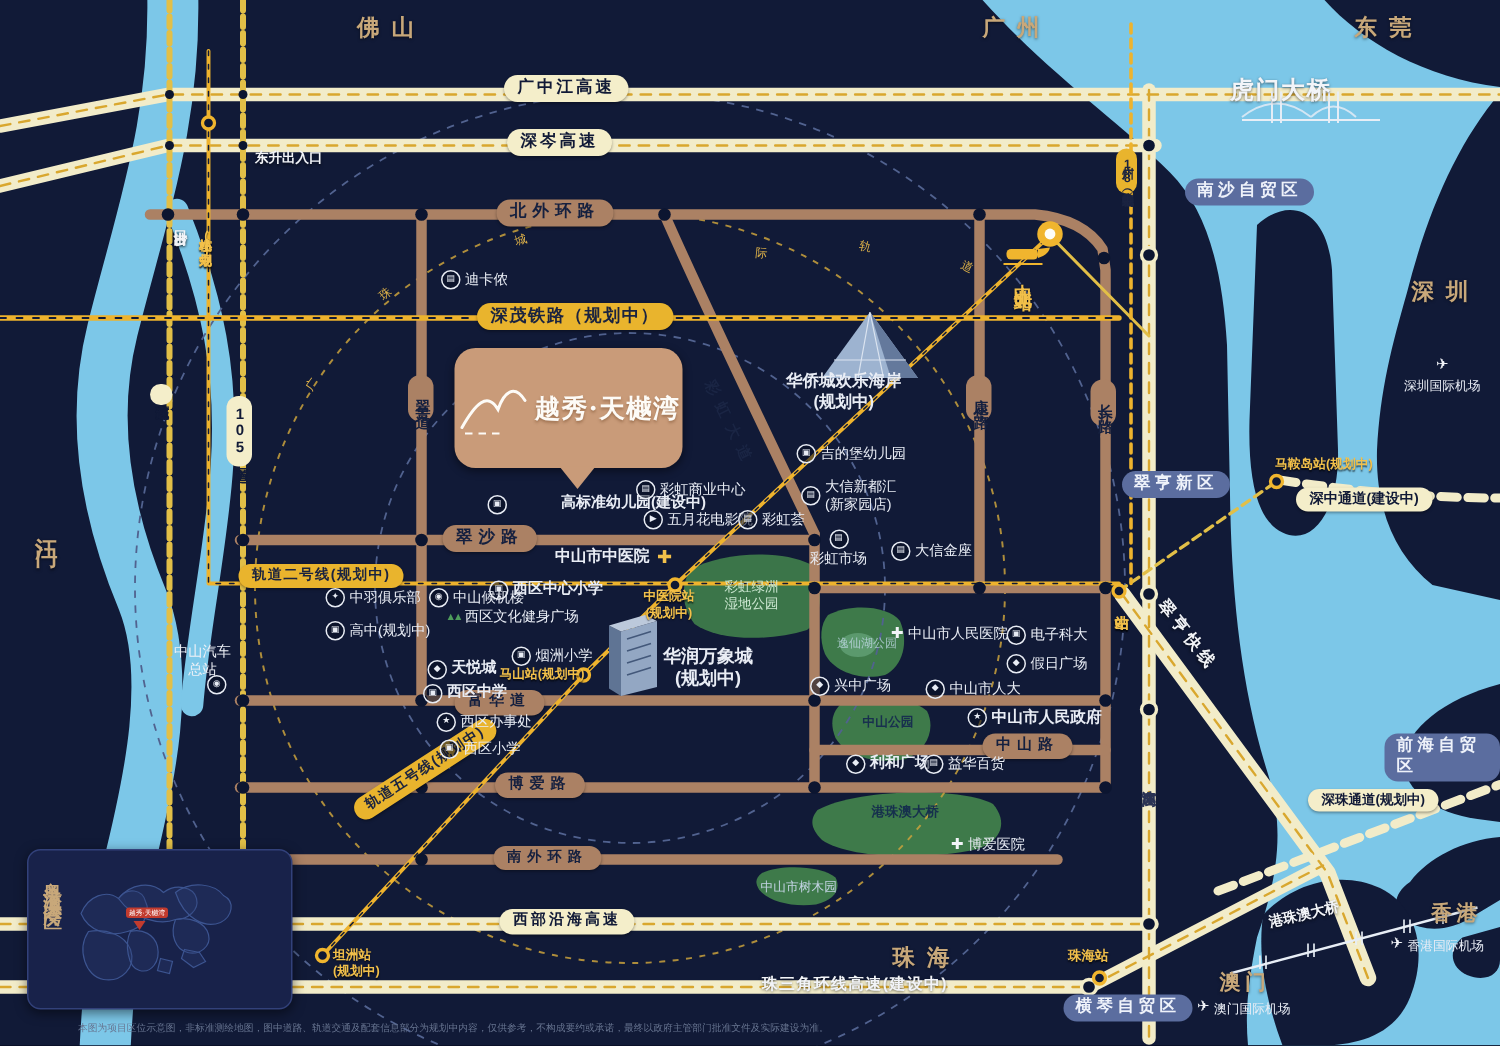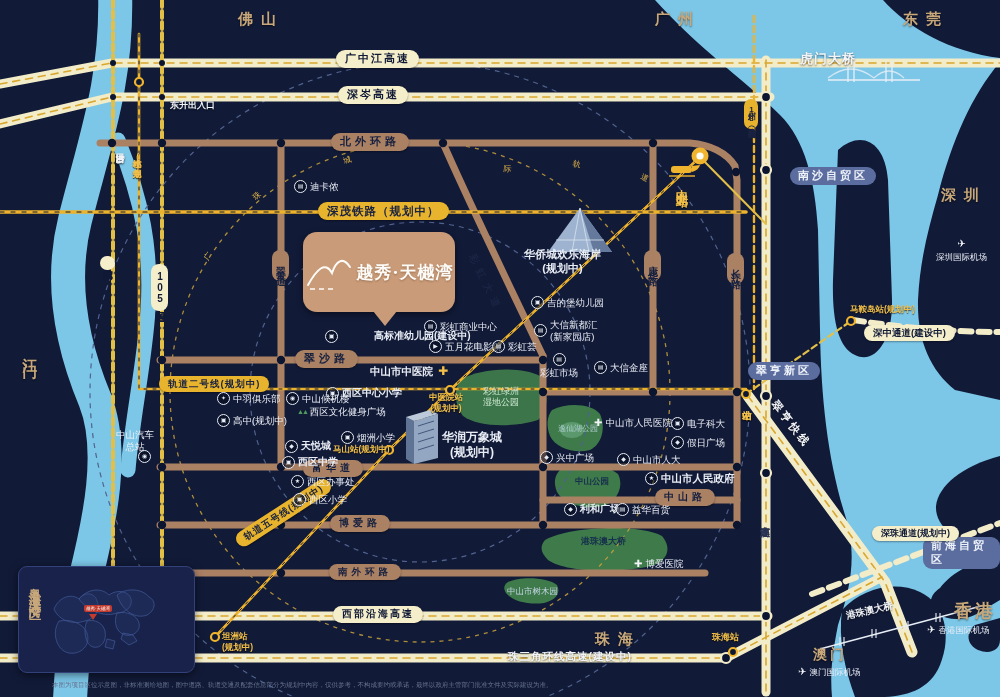--- a/index.html
+++ b/index.html
@@ -5,21 +5,21 @@
   html,body{margin:0;padding:0;background:#060b1e;}
   #stage{position:relative;width:1000px;height:697px;overflow:hidden;
     background:var(--navy,#111a37);font-family:"Liberation Sans","DejaVu Sans",sans-serif;}
   #gfx{position:absolute;left:0;top:0;z-index:1;}
   #labels{position:absolute;left:0;top:0;width:1000px;height:697px;z-index:3;}
   .lbl{position:absolute;white-space:pre-line;line-height:1.25;color:#eef1f7;}
   .ctr{text-align:center;}
   .v{writing-mode:vertical-rl;text-orientation:upright;}
   .city{color:var(--tan);font-weight:bold;font-size:15px;letter-spacing:8px;text-shadow:0 1px 2px rgba(0,0,0,.5);}
   .pill{border-radius:10px;padding:2px 9px;font-weight:bold;white-space:nowrap;box-shadow:0 1px 2px rgba(0,0,0,.35);}
-  .zone{background:var(--zone_blue);color:#eef2fa;font-size:11px;letter-spacing:3px;padding:2px 8px;border-radius:9px;font-weight:bold;margin-top:48px;}
+  .zone{background:var(--zone_blue);color:#eef2fa;font-size:11px;letter-spacing:3px;padding:2px 8px;border-radius:9px;font-weight:bold;}
   .exp{background:var(--cream);color:var(--navy);font-size:11px;letter-spacing:2px;}
   .expv{background:var(--cream);color:var(--navy);font-size:10px;padding:7px 2px;border-radius:8px;font-weight:bold;}
   .brown{background:var(--brown);color:#15203f;font-size:11px;letter-spacing:4px;}
   .brownv{background:var(--brown);color:#15203f;font-size:10px;padding:8px 2px;border-radius:8px;font-weight:bold;letter-spacing:5px;}
   .gold{background:var(--gold);color:#1a2340;font-size:11px;letter-spacing:1px;}
   .goldv{background:var(--gold);color:#1a2340;padding:6px 2px;border-radius:8px;font-weight:bold;}
   .gtxt{color:var(--gold_text);font-weight:bold;text-shadow:0 1px 1px rgba(0,0,0,.6);}
   .wtxt{color:#f2f4f8;font-weight:bold;text-shadow:0 1px 2px rgba(0,0,0,.55);}
   .navyv{color:#2a3354;font-weight:bold;}
   .ondiag{color:#1a2544;font-weight:bold;letter-spacing:6px;}
@@ -248,35 +248,35 @@
 
   <div id="disc">本图为项目区位示意图，非标准测绘地图，图中道路、轨道交通及配套信息部分为规划中内容，仅供参考，不构成要约或承诺，最终以政府主管部门批准文件及实际建设为准。</div>
 
   <div id="labels">
       <div class="lbl city" style="left: 238px; top: 10px;">佛山</div>
       <div class="lbl city" style="left: 655px; top: 10px;">广州</div>
       <div class="lbl city" style="left: 903px; top: 10px;">东莞</div>
       <div class="lbl city" style="left: 941px; top: 186px;">深圳</div>
       <div class="lbl city v" style="left: 20px; top: 346px; letter-spacing: 4px;">江门</div>
       <div class="lbl city" style="left: 595px; top: 630px;">珠海</div>
-      <div class="lbl city" style="left: 954px; top: 600px; font-size: 18px; letter-spacing: 3px;">香港</div>
+      <div class="lbl city" style="left: 954px; top: 600px; font-size: 14px; letter-spacing: 3px;">香港</div>
       <div class="lbl city" style="left: 813px; top: 646px; font-size: 14px; letter-spacing: 3px;">澳门</div>
       <div class="lbl lblpill zone" style="left: 790px; top: 119px;">南沙自贸区</div>
       <div class="lbl lblpill zone" style="left: 748px; top: 314px;">翠亨新区</div>
       <div class="lbl lblpill zone" style="left: 923px; top: 489px;">前海自贸区</div>
       <div class="lbl lblpill zone" style="left: 709px; top: 663px;">横琴自贸区</div>
       <div class="lbl pill exp" style="left: 336px; top: 50px;">广中江高速</div>
       <div class="lbl pill exp" style="left: 338px; top: 86px;">深岑高速</div>
       <div class="lbl pill exp" style="left: 333px; top: 606px; font-size: 10px;">西部沿海高速</div>
       <div class="lbl pill exp" style="left: 864px; top: 325px; font-size: 9.5px; letter-spacing: 0px;">深中通道(建设中)</div>
       <div class="lbl pill exp" style="left: 872px; top: 526px; font-size: 9px; letter-spacing: 0px;">深珠通道(规划中)</div>
       <div class="lbl expv v" style="left: 151px; top: 264px;">105国道</div>
       <div class="lbl expv v" style="left: 100px; top: 256px; font-size: 9px;">广珠西线高速</div>
       <div class="lbl wtxt" style="left: 508px; top: 650px; font-size: 10.5px; letter-spacing: 1px;">珠三角环线高速(建设中)</div>
-      <div class="lbl wtxt" style="left: 800px; top: 51px; font-size: 13px; letter-spacing: 1px;">虎门大桥</div>
+      <div class="lbl wtxt" style="left: 820px; top: 51px; font-size: 16px; letter-spacing: 1px;">虎门大桥</div>
       <div class="lbl wtxt" style="left: 845px; top: 610px; font-size: 9.5px; transform: rotate(-13deg); transform-origin: left top;">港珠澳大桥</div>
       <div class="lbl wtxt" style="left: 779px; top: 398px; font-size: 11px; letter-spacing: 3px; transform: rotate(52deg); transform-origin: left top;">翠亨快线</div>
       <div class="lbl wtxt" style="left: 170px; top: 100px; font-size: 9px; letter-spacing: 0px;">东升出入口</div>
       <div class="lbl wtxt v" style="left: 114px; top: 147px; font-size: 9px;">沙古出口</div>
       <div class="lbl navyv v" style="left: 758px; top: 519px; font-size: 10px;">广澳高速</div>
       <div class="lbl pill brown" style="left: 331px; top: 133px;">北外环路</div>
       <div class="lbl pill brown" style="left: 295px; top: 350px;">翠沙路</div>
       <div class="lbl pill brown" style="left: 303px; top: 460px; font-size: 10px;">富华道</div>
       <div class="lbl pill brown" style="left: 330px; top: 515px; font-size: 10px;">博爱路</div>
       <div class="lbl pill brown" style="left: 329px; top: 564px; font-size: 9.5px;">南外环路</div>

